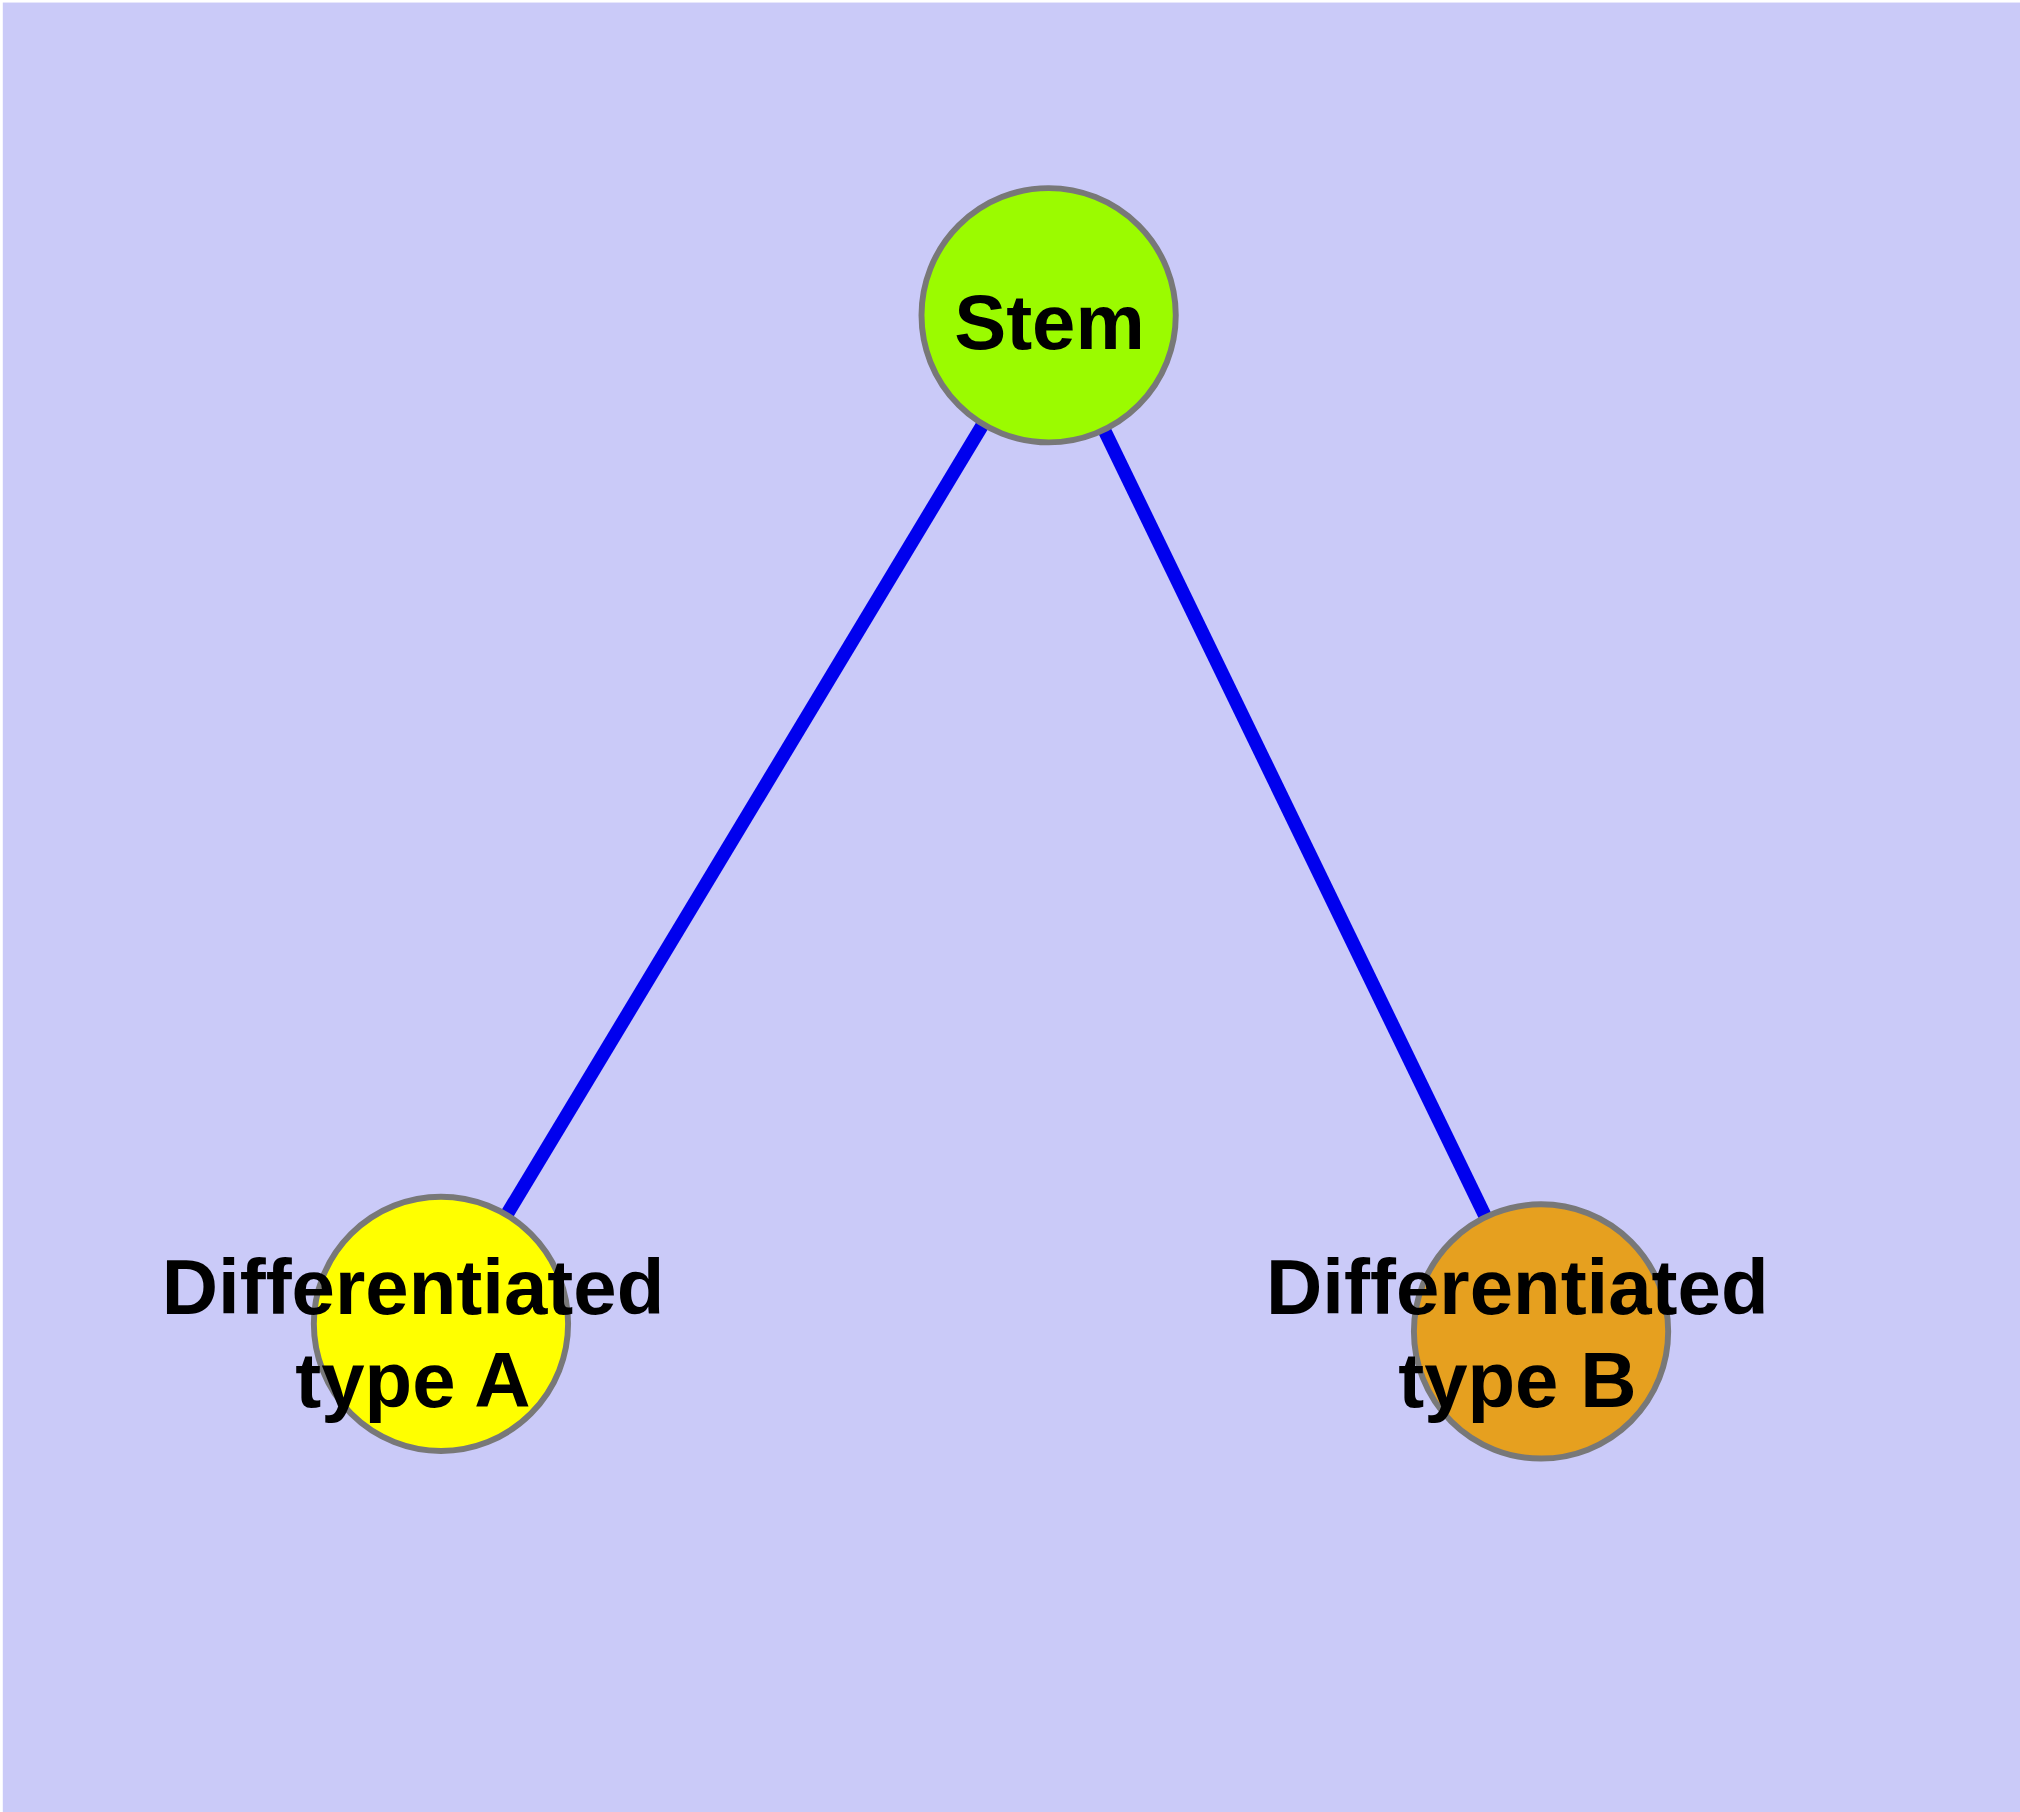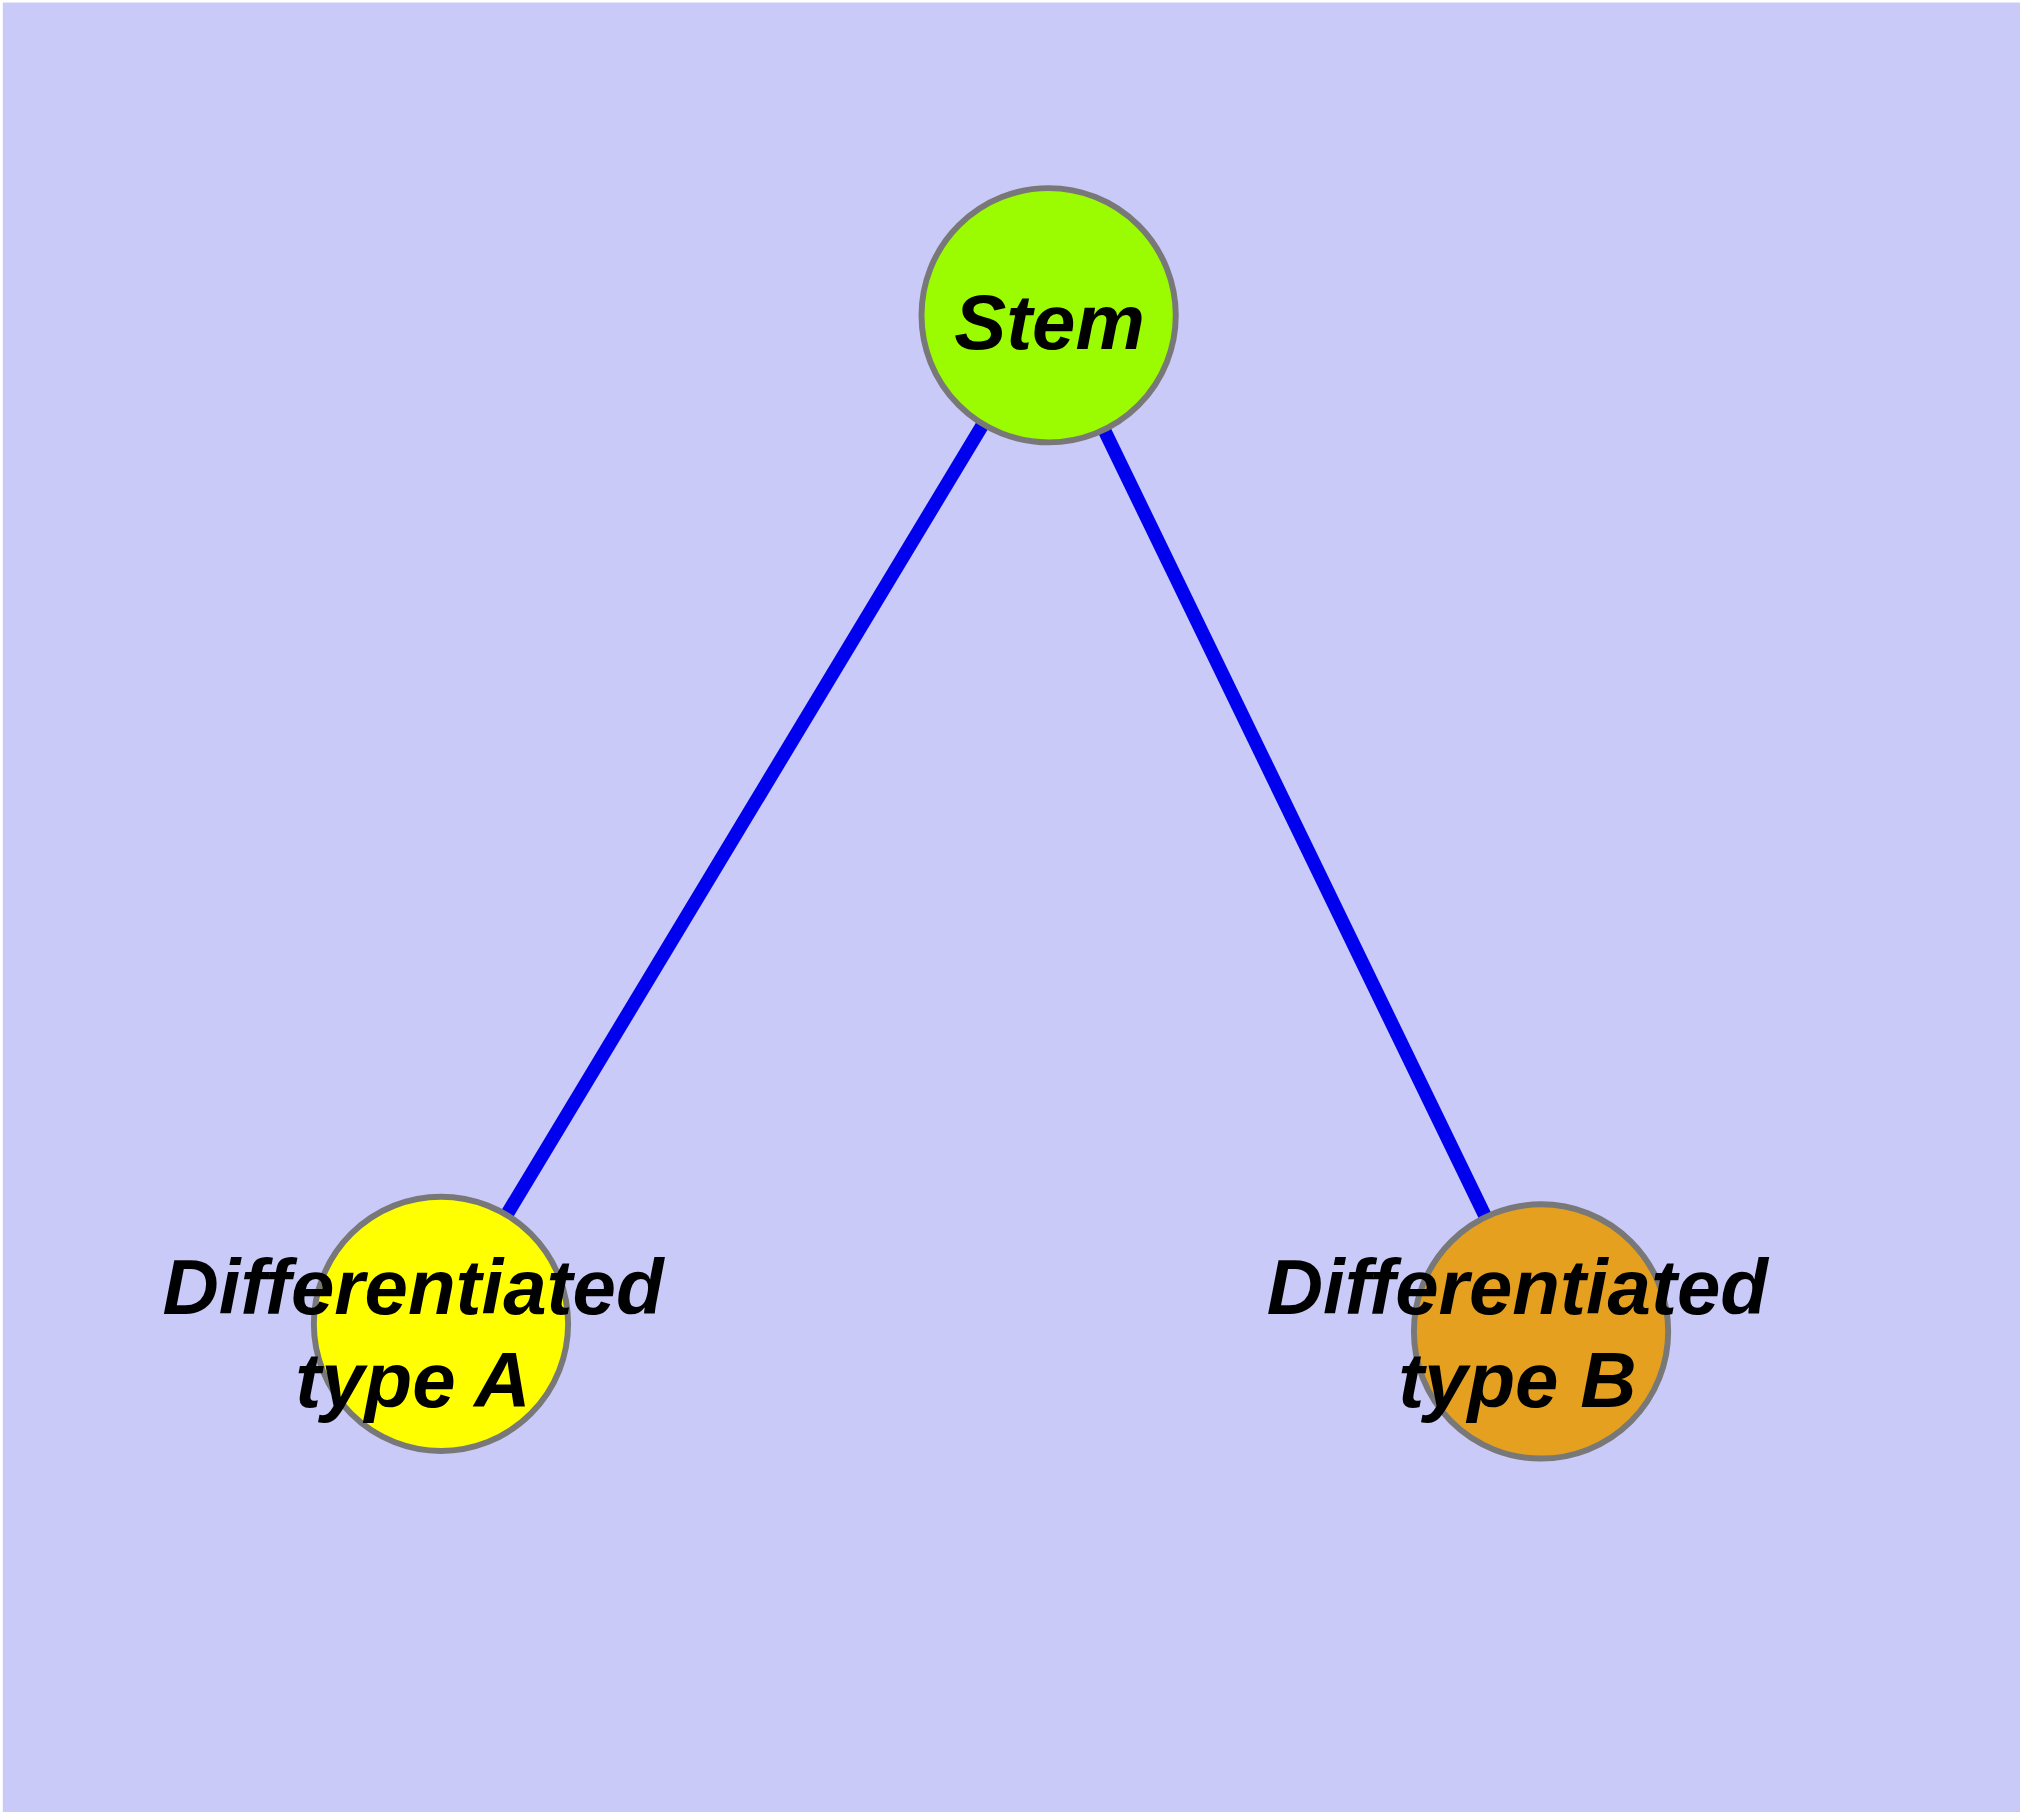--- a/index.html
+++ b/index.html
@@ -6,21 +6,20 @@
     margin: 0;
     padding: 0;
     background: #FFFFFF;
   }
   .stage {
     position: relative;
     width: 2021px;
     height: 1812px;
     background: #FFFFFF;
     overflow: hidden;
-    font-style: italic;
   }
   svg.graph {
     display: block;
     width: 2021px;
     height: 1812px;
   }
   .node-label {
     font-family: "Liberation Sans", sans-serif;
     font-weight: 700;
     font-size: 92px;

